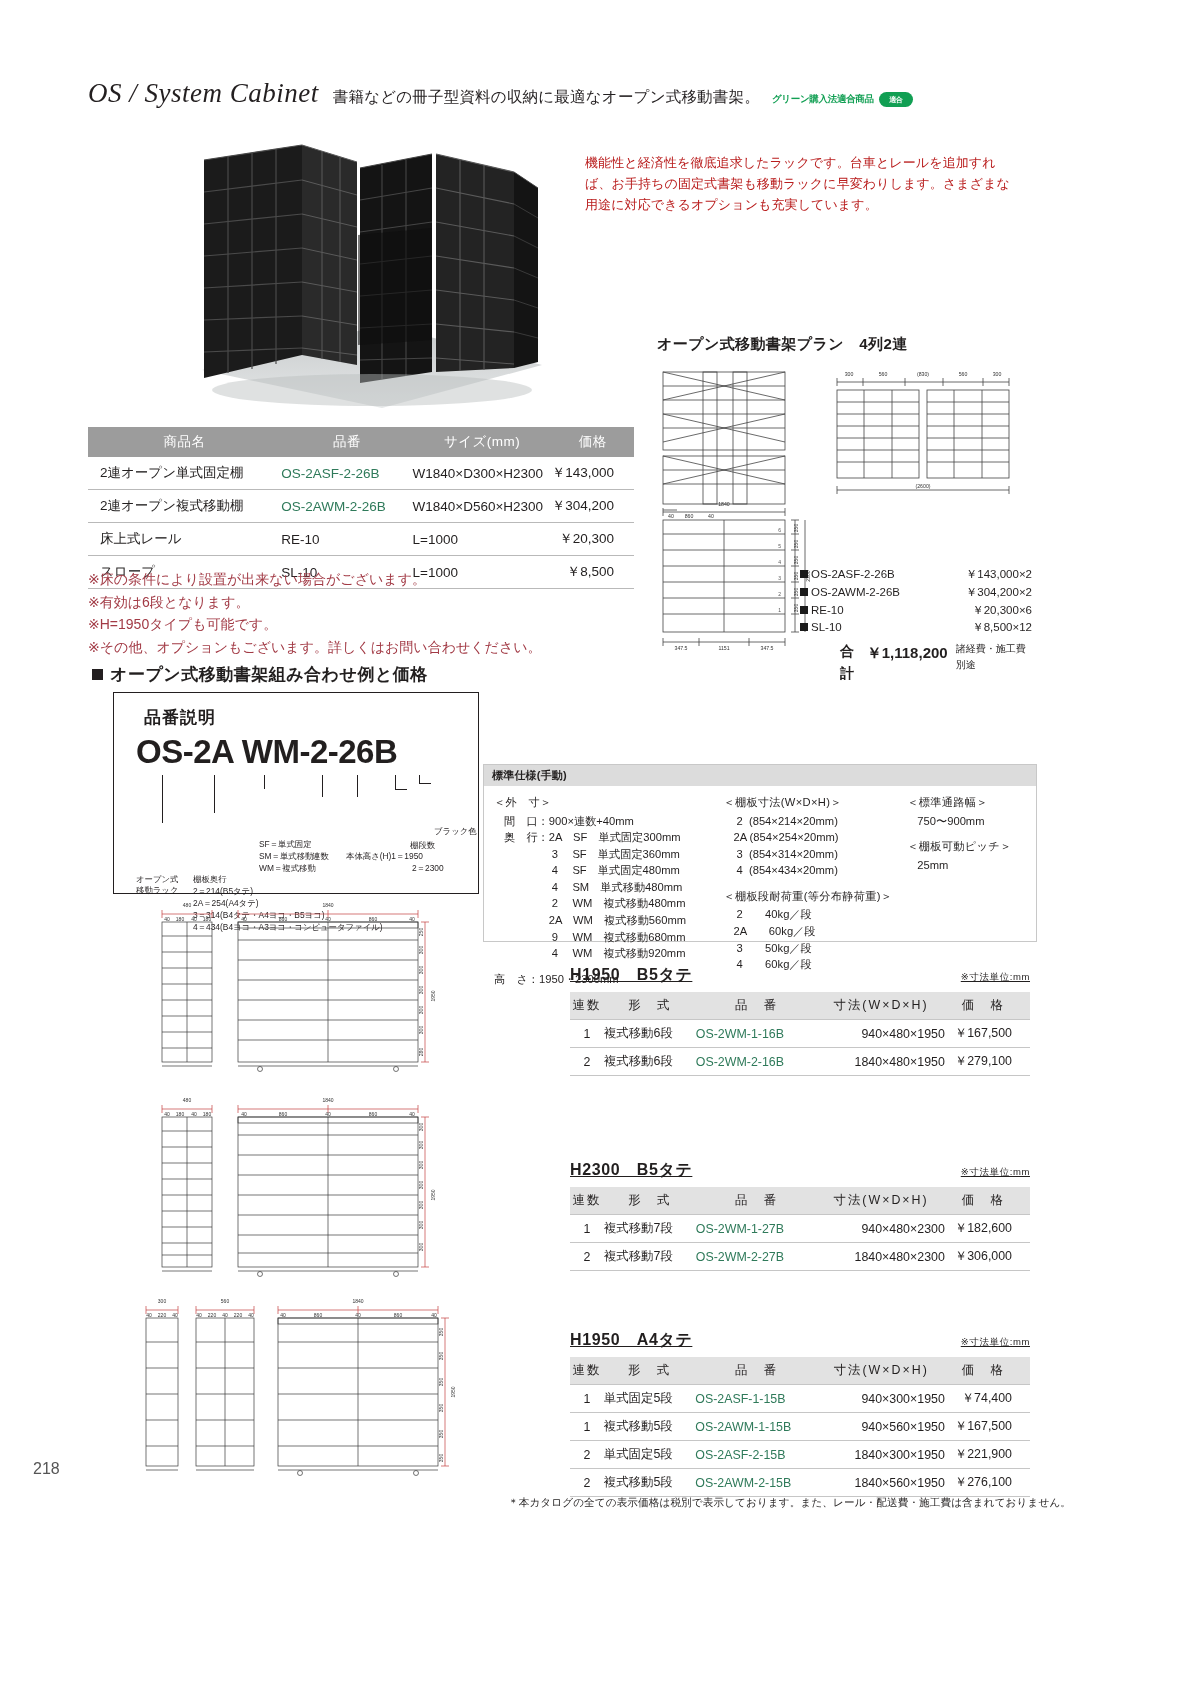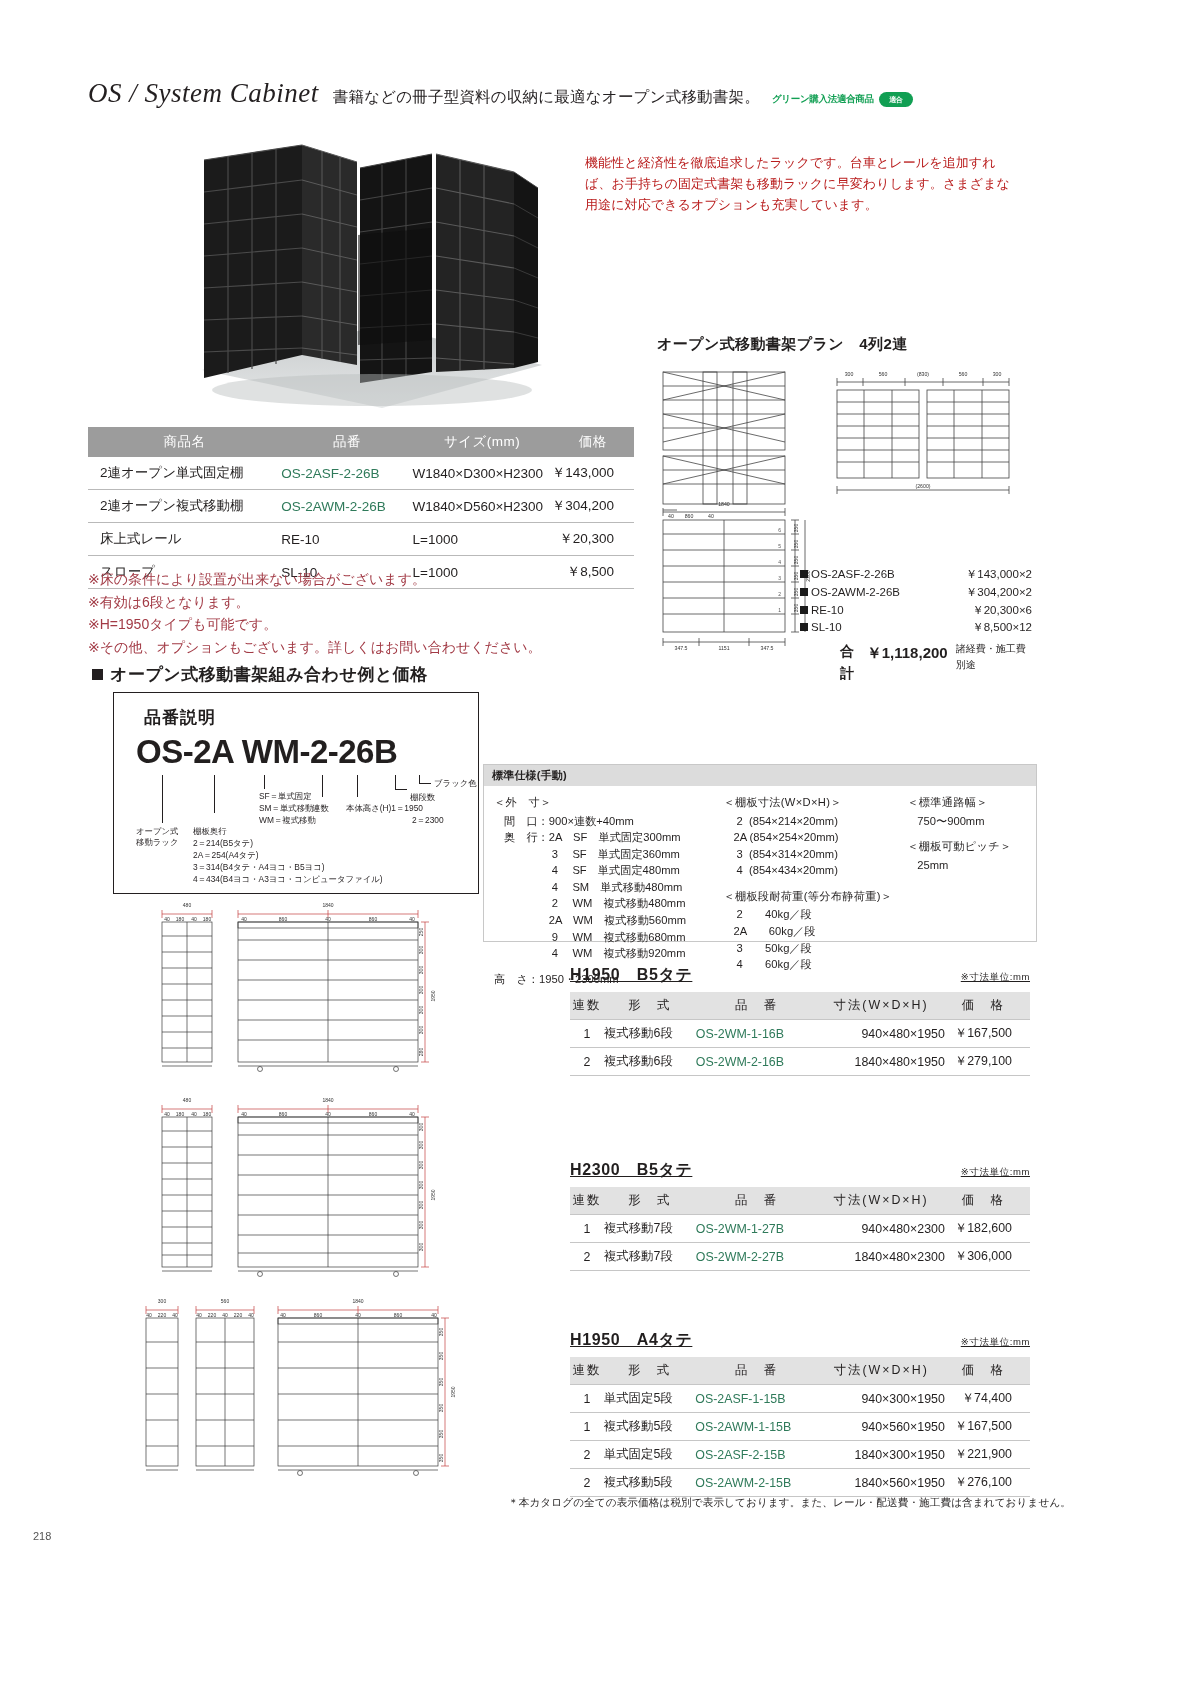--- a/index.html
+++ b/index.html
@@ -62,21 +62,21 @@
   .notes{position:absolute;left:88px;top:568px;font-size:14px;color:#a23a45;line-height:1.62;}
 
   
   .sec-h{position:absolute;left:92px;top:663px;font-size:17px;font-weight:bold;letter-spacing:.5px;}
   .sec-h .blk{display:inline-block;width:11px;height:11px;background:#231f20;margin-right:7px;}
 
   
   .codebox{position:absolute;left:113px;top:692px;width:364px;height:200px;border:1px solid #231f20;background:#fff;}
   .codebox .ttl{position:absolute;left:30px;top:13px;font-size:17px;font-weight:bold;letter-spacing:1px;}
   .codebox .code{position:absolute;left:22px;top:40px;font-size:33px;font-weight:bold;letter-spacing:-.5px;}
-  .cb-note{position:absolute;font-size:8.4px;line-height:1.35;color:#231f20;}
+  .cb-note{position:absolute;font-size:8.4px;line-height:1.35;color:#231f20;margin-top:48px;}
   .cb-l{position:absolute;background:#231f20;}
 
   
   .spec{position:absolute;left:483px;top:716px;width:552px;border:1px solid #c8c8c8;background:#fff;height:176px;margin-top:48px;}
   .spec .sp-h{background:#dcdcdc;font-size:11px;font-weight:bold;padding:3px 8px;letter-spacing:.2px;}
   .spec .sp-body{display:flex;padding:8px 10px 0 10px;font-size:11.2px;line-height:1.48;}
   .spec .col1{width:232px;}
   .spec .col2{width:186px;}
   .spec .col3{width:120px;}
   .spec .hd{margin-bottom:2px;letter-spacing:.3px;}
@@ -96,21 +96,21 @@
   .btbl th{background:#e2e2e2;font-weight:normal;padding:5px 0;letter-spacing:2px;font-size:12.4px;}
   .btbl td{padding:5px 0;border-bottom:1px solid #c6c6c6;}
   .btbl tr.r0 td{border-top:1px solid #c6c6c6;}
   .btbl .b-n{width:38px;text-align:center;}
   .btbl .b-t{width:105px;}
   .btbl .b-c{width:140px;color:#2f7a5a;text-align:left;}
   .btbl .b-s{width:135px;text-align:right;padding-right:10px;}
   .btbl .b-p{text-align:right;padding-right:18px;}
 
   .footnote{position:absolute;left:508px;top:1496px;font-size:10.6px;letter-spacing:.1px;}
-  .pageno{position:absolute;left:33px;top:1530px;font-size:11px;color:#555;}
+  .pageno{position:absolute;left:33px;top:1460px;font-size:16px;color:#555;}
 </style>
 </head>
 <body>
 
 <div class="pg">
 
   <div class="hdr">
     <span class="hdr-title">OS / System Cabinet</span>
     <span class="hdr-sub">書籍などの冊子型資料の収納に最適なオープン式移動書架。</span>
     <span class="green-badge">

